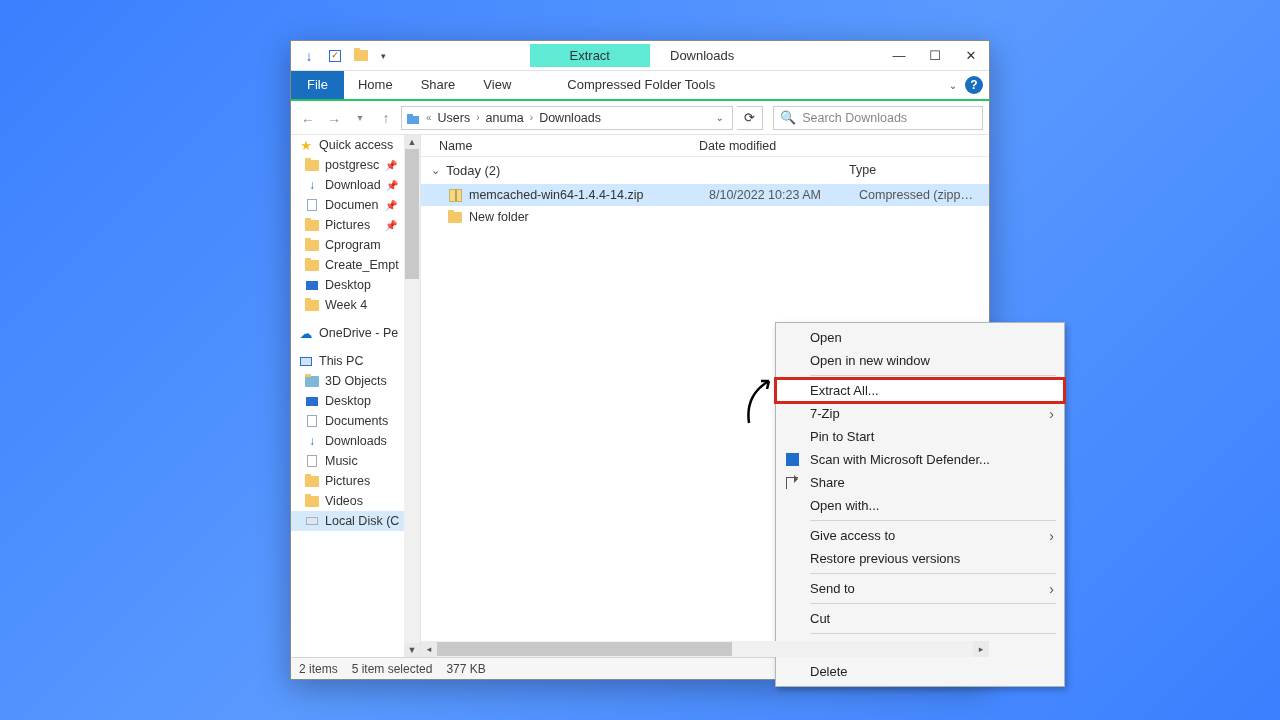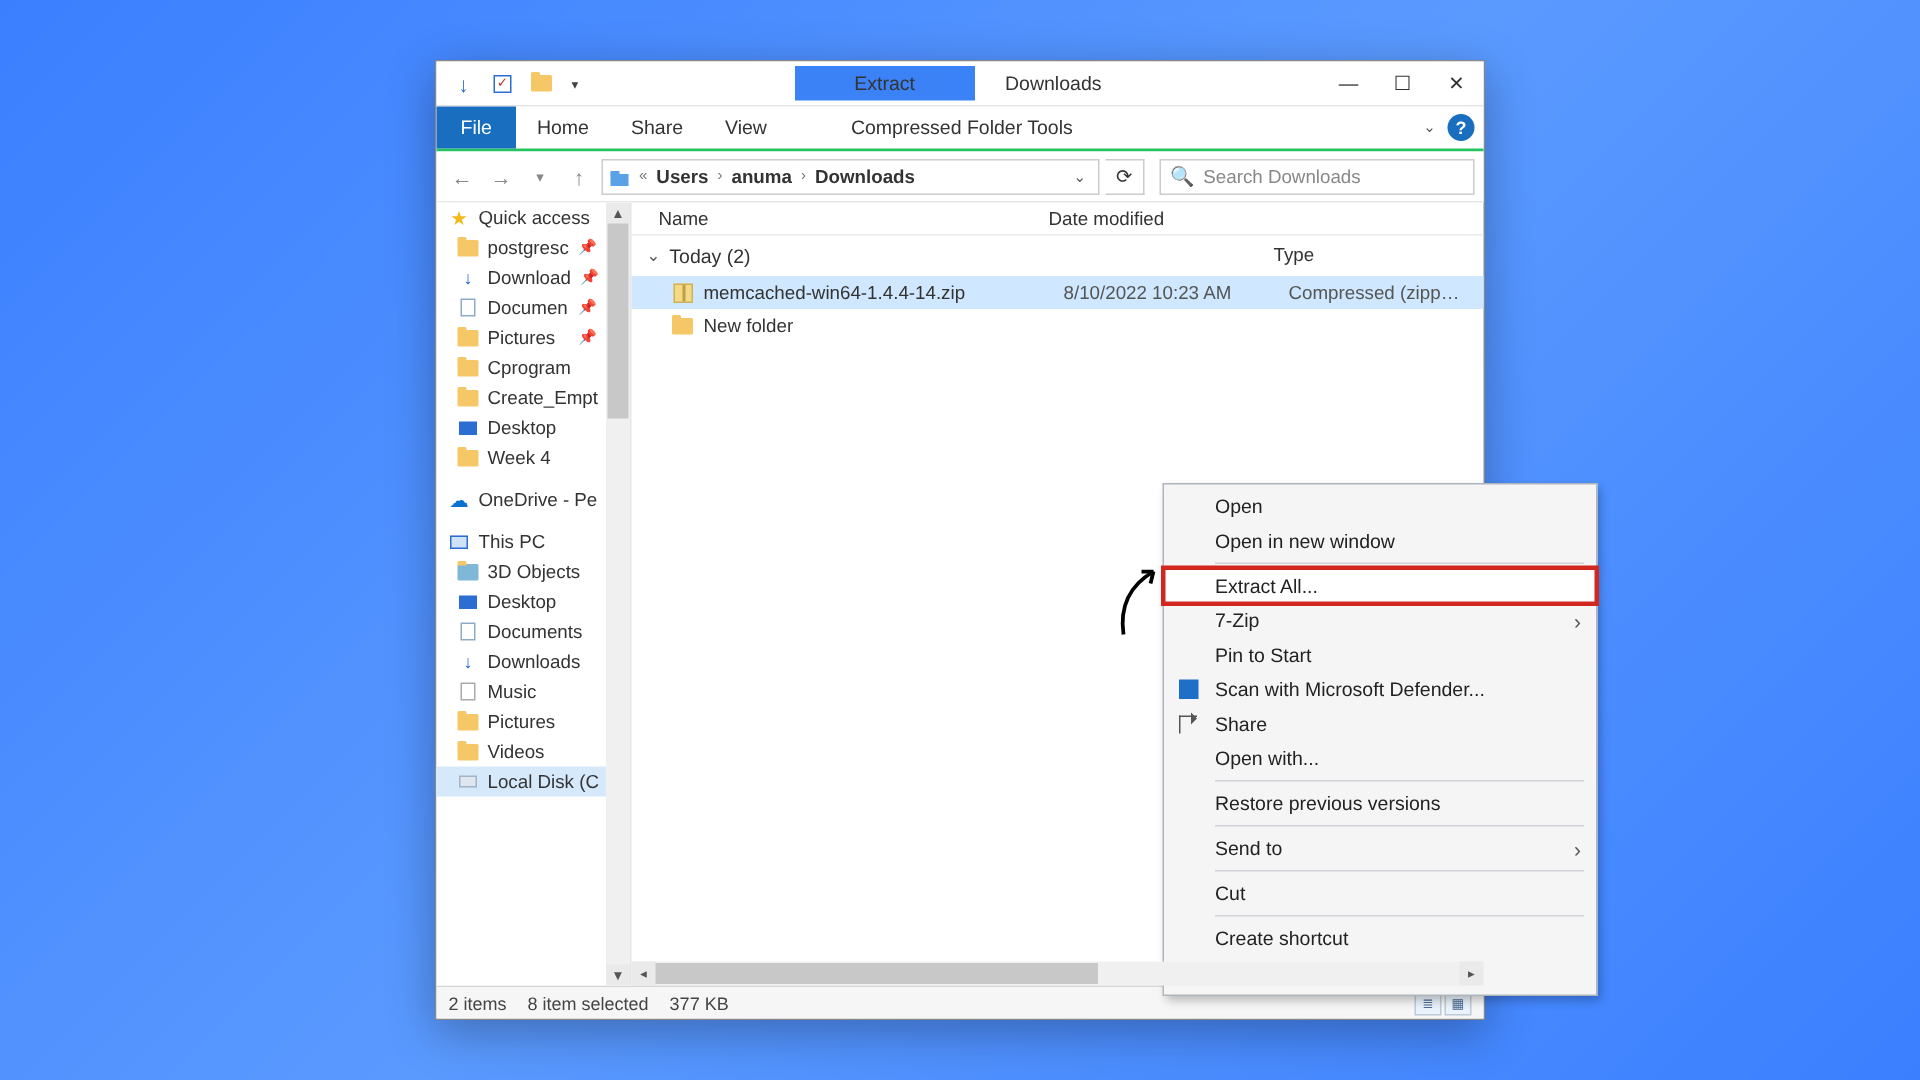--- a/index.html
+++ b/index.html
@@ -23,21 +23,21 @@
 }
 .title-left { display: flex; align-items: center; gap: 6px; padding-left: 8px; }
 .qat-btn { width: 20px; height: 20px; display: flex; align-items: center; justify-content: center; }
 .down-arrow { color: #2c6dd1; font-size: 14px; }
 .checkbox-icon { width: 12px; height: 12px; border: 1px solid #2c6dd1; display:inline-flex;align-items:center;justify-content:center;color:#c0392b;font-size:9px;line-height:1; }
 .folder-icon { width: 14px; height: 11px; background: #f5c766; border-radius: 1px; position: relative; }
 .folder-icon::before { content:''; position:absolute; top:-2px; left:0; width:6px; height:3px; background:#f5c766; border-radius:1px 1px 0 0; }
 .caret { color:#444; font-size:9px; padding:0 4px; }
 .context-tab {
   margin-left: 140px; padding: 4px 40px;
-  background: #3b82f6; color: #333; font-size: 13px;
+  background: #5eead4; color: #333; font-size: 13px;
 }
 .title-text { margin-left: 20px; font-size: 13px; color:#333; }
 .win-controls { margin-left: auto; display: flex; }
 .win-controls .wc { width: 36px; height: 28px; display:flex;align-items:center;justify-content:center;font-size:13px;color:#333; }
 .ribbon {
   height: 30px; display: flex; align-items: stretch;
   background: #fff; border-bottom: 2px solid #22c55e;
 }
 .file-tab { background:#196ebf; color:#fff; padding: 6px 16px; font-size:13px; }
 .rib-tab { padding: 6px 14px; font-size:13px; color:#333; }
@@ -46,21 +46,21 @@
 .rib-chevron { width:24px; display:flex;align-items:center;justify-content:center;color:#555;font-size:10px; }
 .help-icon { width:18px;height:18px;border-radius:50%;background:#196ebf;color:#fff;font-size:12px;display:flex;align-items:center;justify-content:center;margin:5px 6px 0 0;font-weight:bold; }
 .navbar {
   height: 34px; display:flex; align-items:center; gap:4px; padding: 0 6px;
   background:#fff; border-bottom:1px solid #e5e5e5;
 }
 .nav-arrow { width:22px;height:22px;display:flex;align-items:center;justify-content:center;color:#888;font-size:14px;border-radius:2px; }
 .nav-arrow.small { font-size:10px; }
 .addressbar { flex:1; height:24px; border:1px solid #ccc; display:flex;align-items:center;padding:0 4px;font-size:12.5px;color:#333; }
 .addr-icon { width:14px;height:14px;margin-right:4px; }
-.addr-seg { padding: 0 4px; font-weight: bold; }
+.addr-seg { padding: 0 4px; }
 .addr-sep { color:#777; padding:0 2px; font-size:10px; }
 .addr-spacer { flex:1; }
 .addr-drop { color:#555;font-size:10px;padding:0 4px; }
 .refresh-btn { width:26px;height:24px;border:1px solid #ccc;border-left:none;display:flex;align-items:center;justify-content:center;color:#333;font-size:13px; }
 .searchbox { width:210px;height:24px;border:1px solid #ccc;display:flex;align-items:center;padding:0 6px;margin-left:6px;color:#888;font-size:12.5px; }
 .search-icon { margin-right:6px; font-size:13px;color:#888; }
 .body { flex:1; display:flex; min-height:0; }
 .sidebar { width:130px; background:#fff; overflow:hidden; border-right:1px solid #e5e5e5; font-size:12.5px; position:relative; }
 .sb-scroll { position:absolute; right:0; top:0; width:16px; height:100%; background:#f0f0f0; }
 .sb-thumb { position:absolute; right:1px; top:14px; width:14px; height:130px; background:#c8c8c8; }
@@ -372,20 +372,23 @@
           <div class="ctx-item">
             <span class="ci-ico">
               <span class="share-ico"></span>
             </span>
             <span>Share</span>
           </div>
           <div class="ctx-item">
             <span>Open with...</span>
           </div>
           <div class="ctx-sep"></div>
+          <div class="ctx-item sub">
+            <span>Give access to</span>
+          </div>
           <div class="ctx-item">
             <span>Restore previous versions</span>
           </div>
           <div class="ctx-sep"></div>
           <div class="ctx-item sub">
             <span>Send to</span>
           </div>
           <div class="ctx-sep"></div>
           <div class="ctx-item">
             <span>Cut</span>
@@ -411,21 +414,21 @@
         <div class="hs-track">
             <div class="hs-thumb"></div>
           </div>
         <div class="hs-btn">▸</div>
       </div>
     </div>
   </div>
 
   <div class="statusbar">
     <span>2 items</span>
-    <span>8 item selected</span>
+    <span>5 item selected</span>
     <span>377 KB</span>
     <div class="status-icons">
       <div class="view-btn">≣</div>
       <div class="view-btn">▦</div>
     </div>
   </div>
 
 </div>
 
 </body></html>

